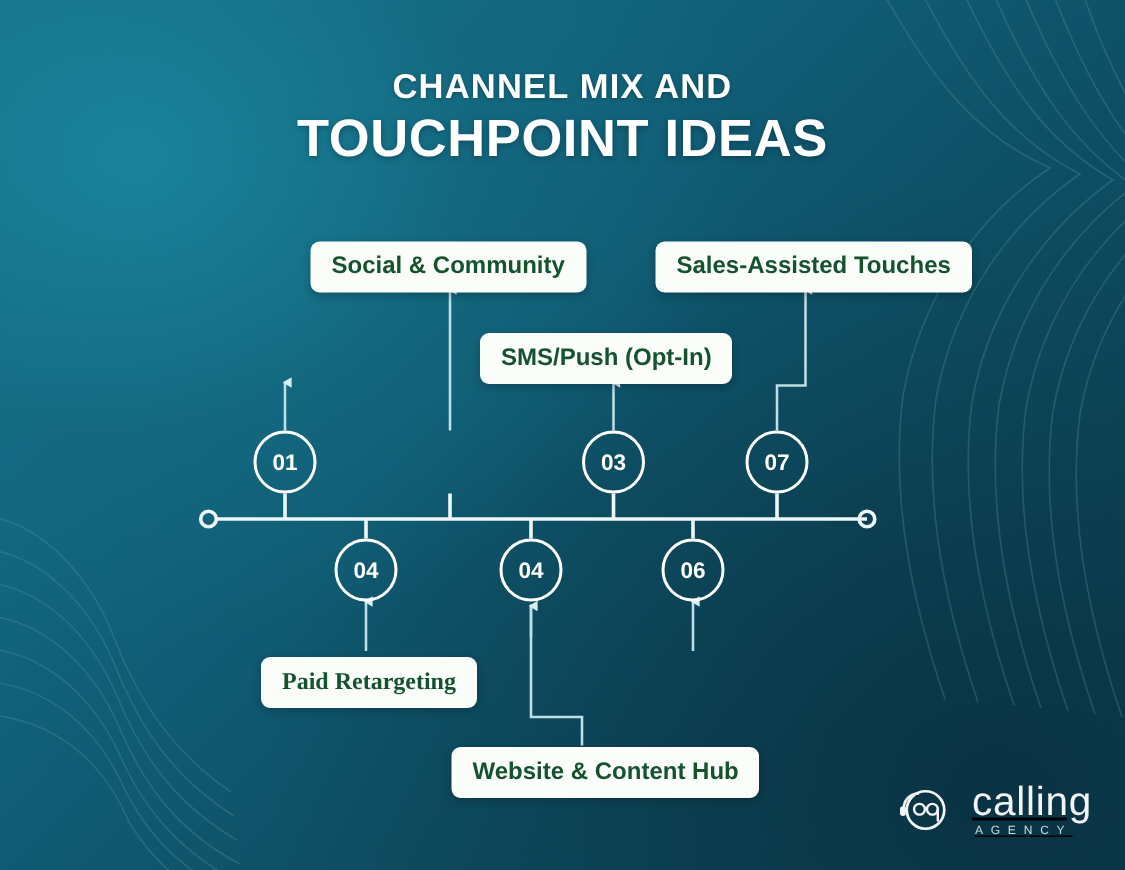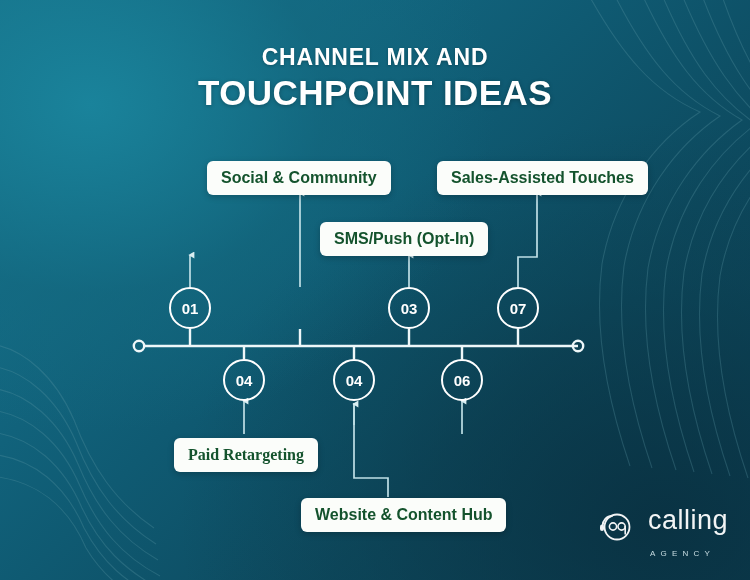--- a/index.html
+++ b/index.html
@@ -85,41 +85,42 @@
     justify-content: center;
     z-index: 4;
     box-sizing: border-box;
   }
   
   .logo {
     position: absolute;
     right: 22px;
     bottom: 22px;
     display: flex;
-    align-items: flex-start;
+    align-items: flex-end;
     gap: 12px;
     z-index: 6;
     opacity: 0.95;
+    text-decoration: underline;
   }
   .logo-text {
     display: flex;
     flex-direction: column;
     line-height: 1;
   }
   .logo-name {
     font-size: 27px;
     color: #ffffff;
     letter-spacing: 0.5px;
     font-weight: normal;
   }
   .logo-sub {
     font-size: 8px;
     color: #cfe3e8;
     letter-spacing: 5.2px;
-    margin-top: 16px;
+    margin-top: 2px;
     margin-left: 2px;
   }
 </style>
 </head>
 <body>
 
 <div id="stage">
 
   <svg class="bg-svg" viewBox="0 0 750 580" preserveAspectRatio="none" aria-hidden="true">
     <g fill="none" stroke="#5e97a6" stroke-opacity="0.30" stroke-width="1.1">

